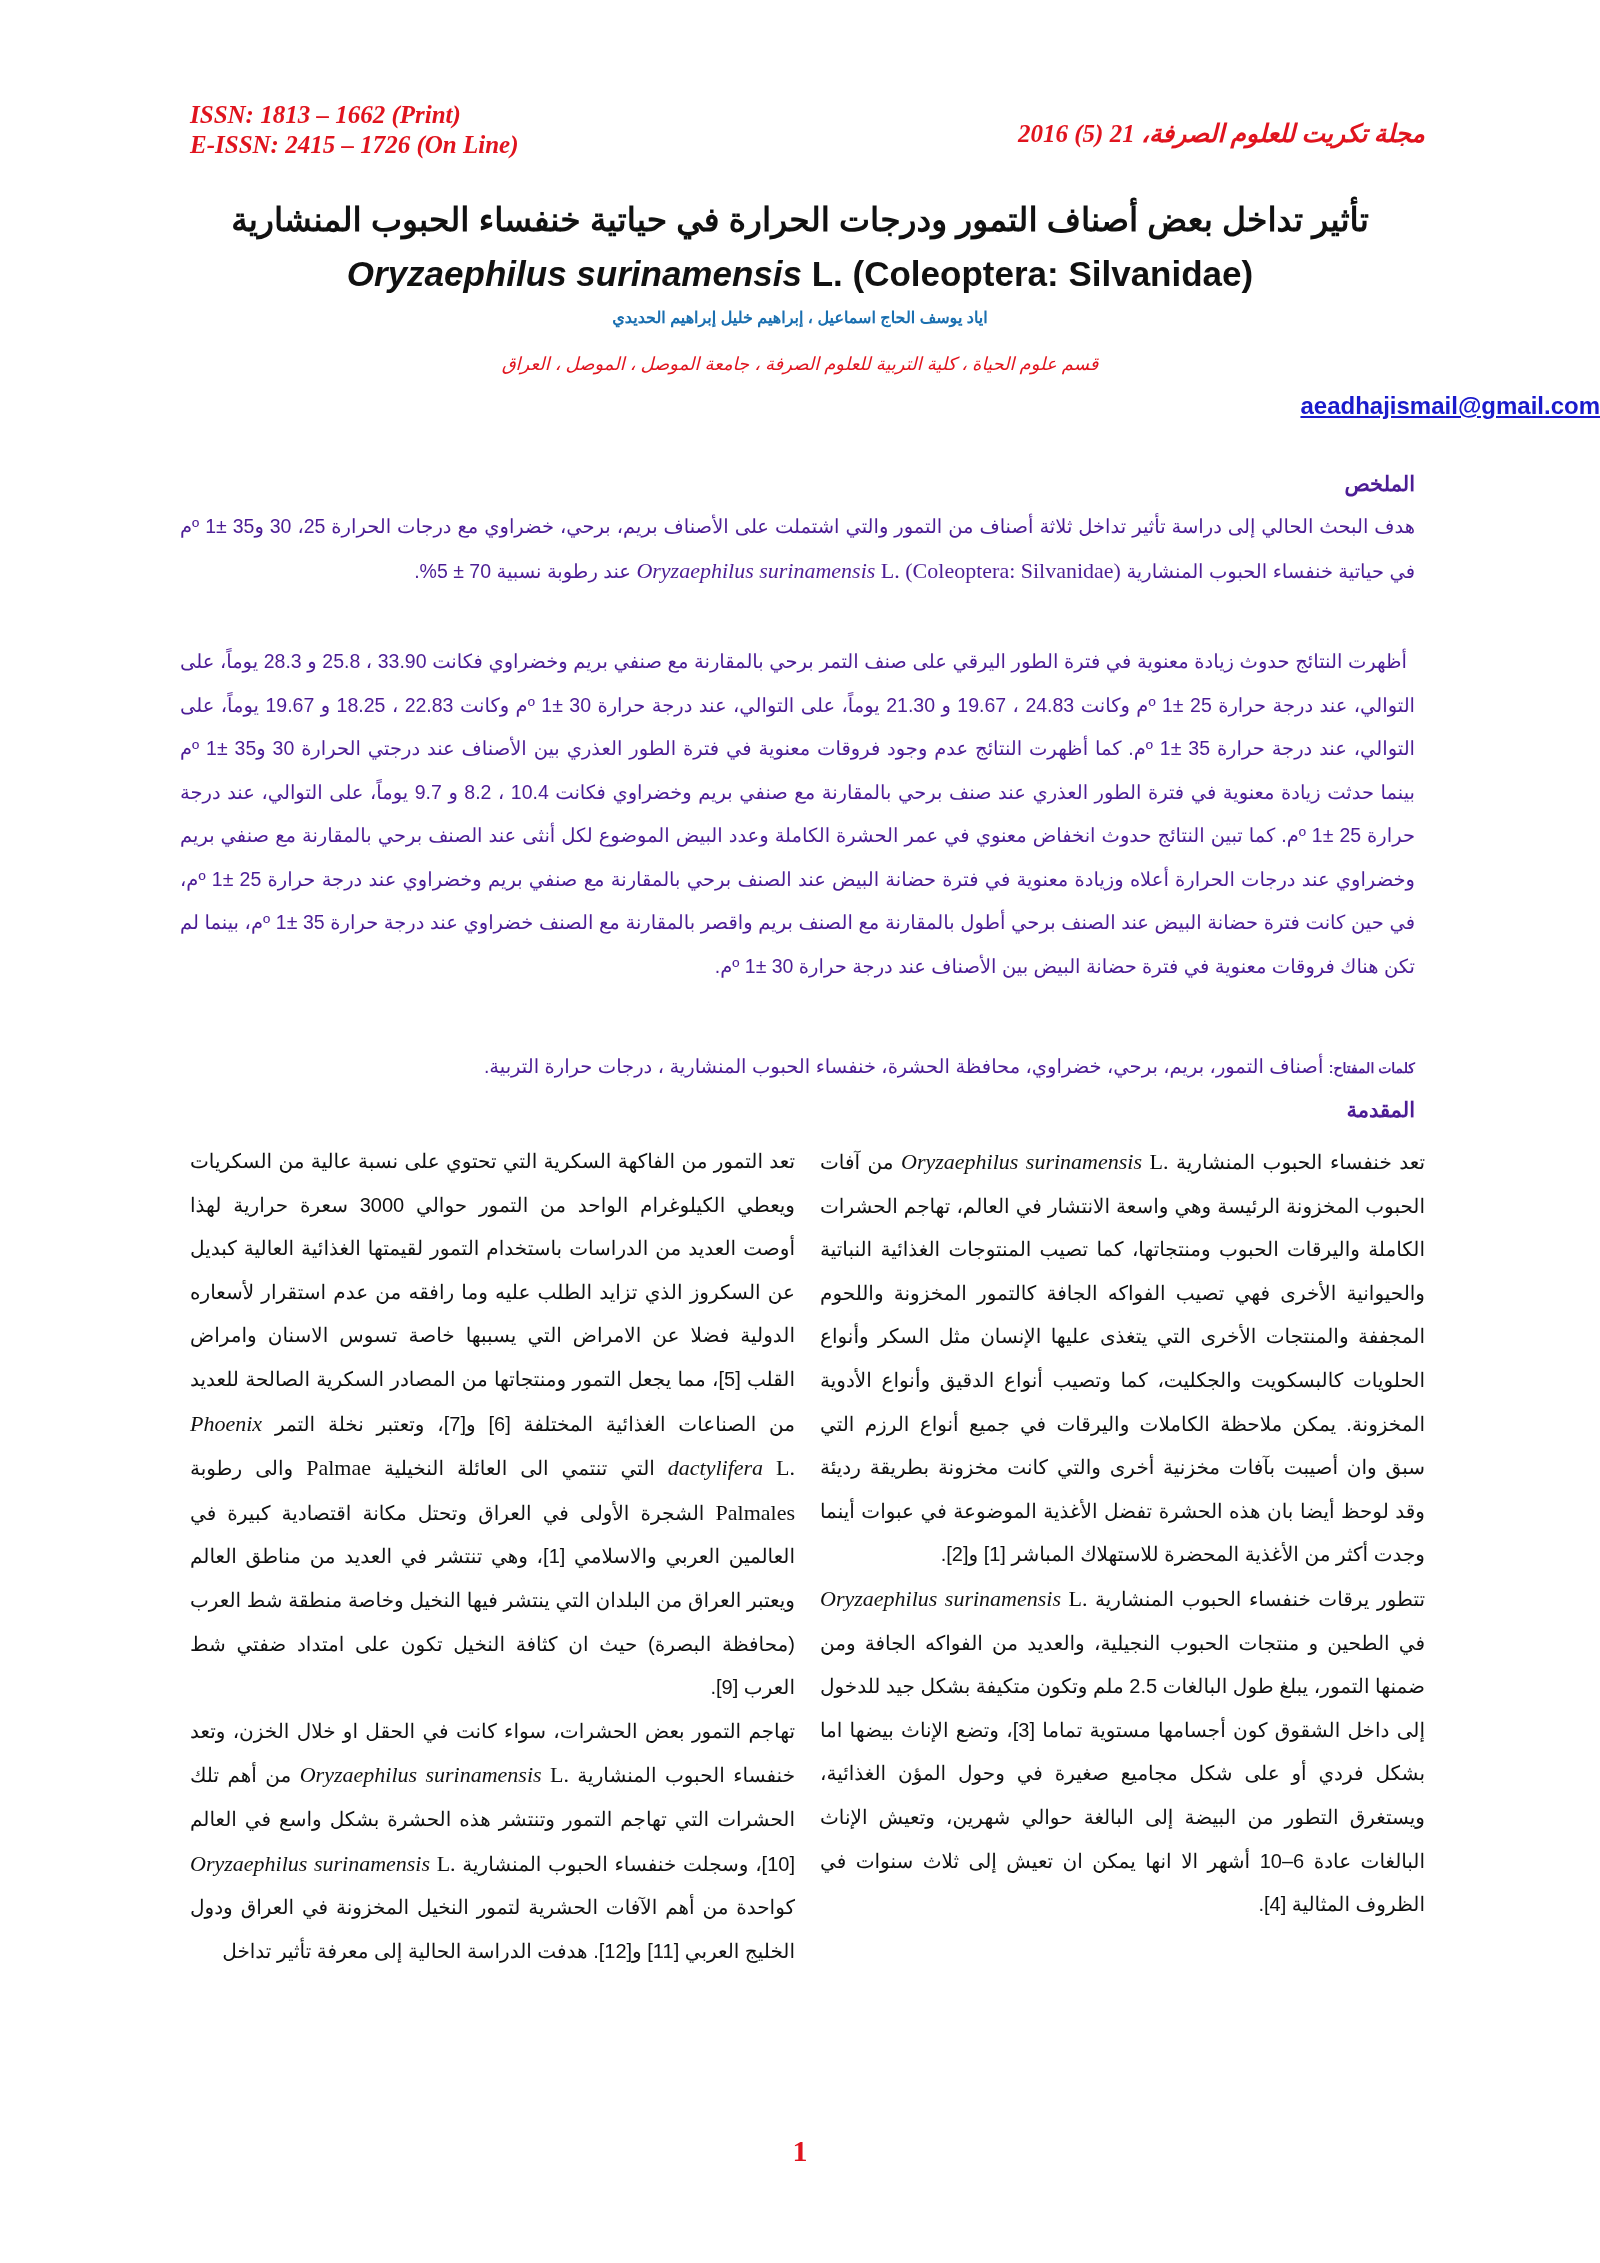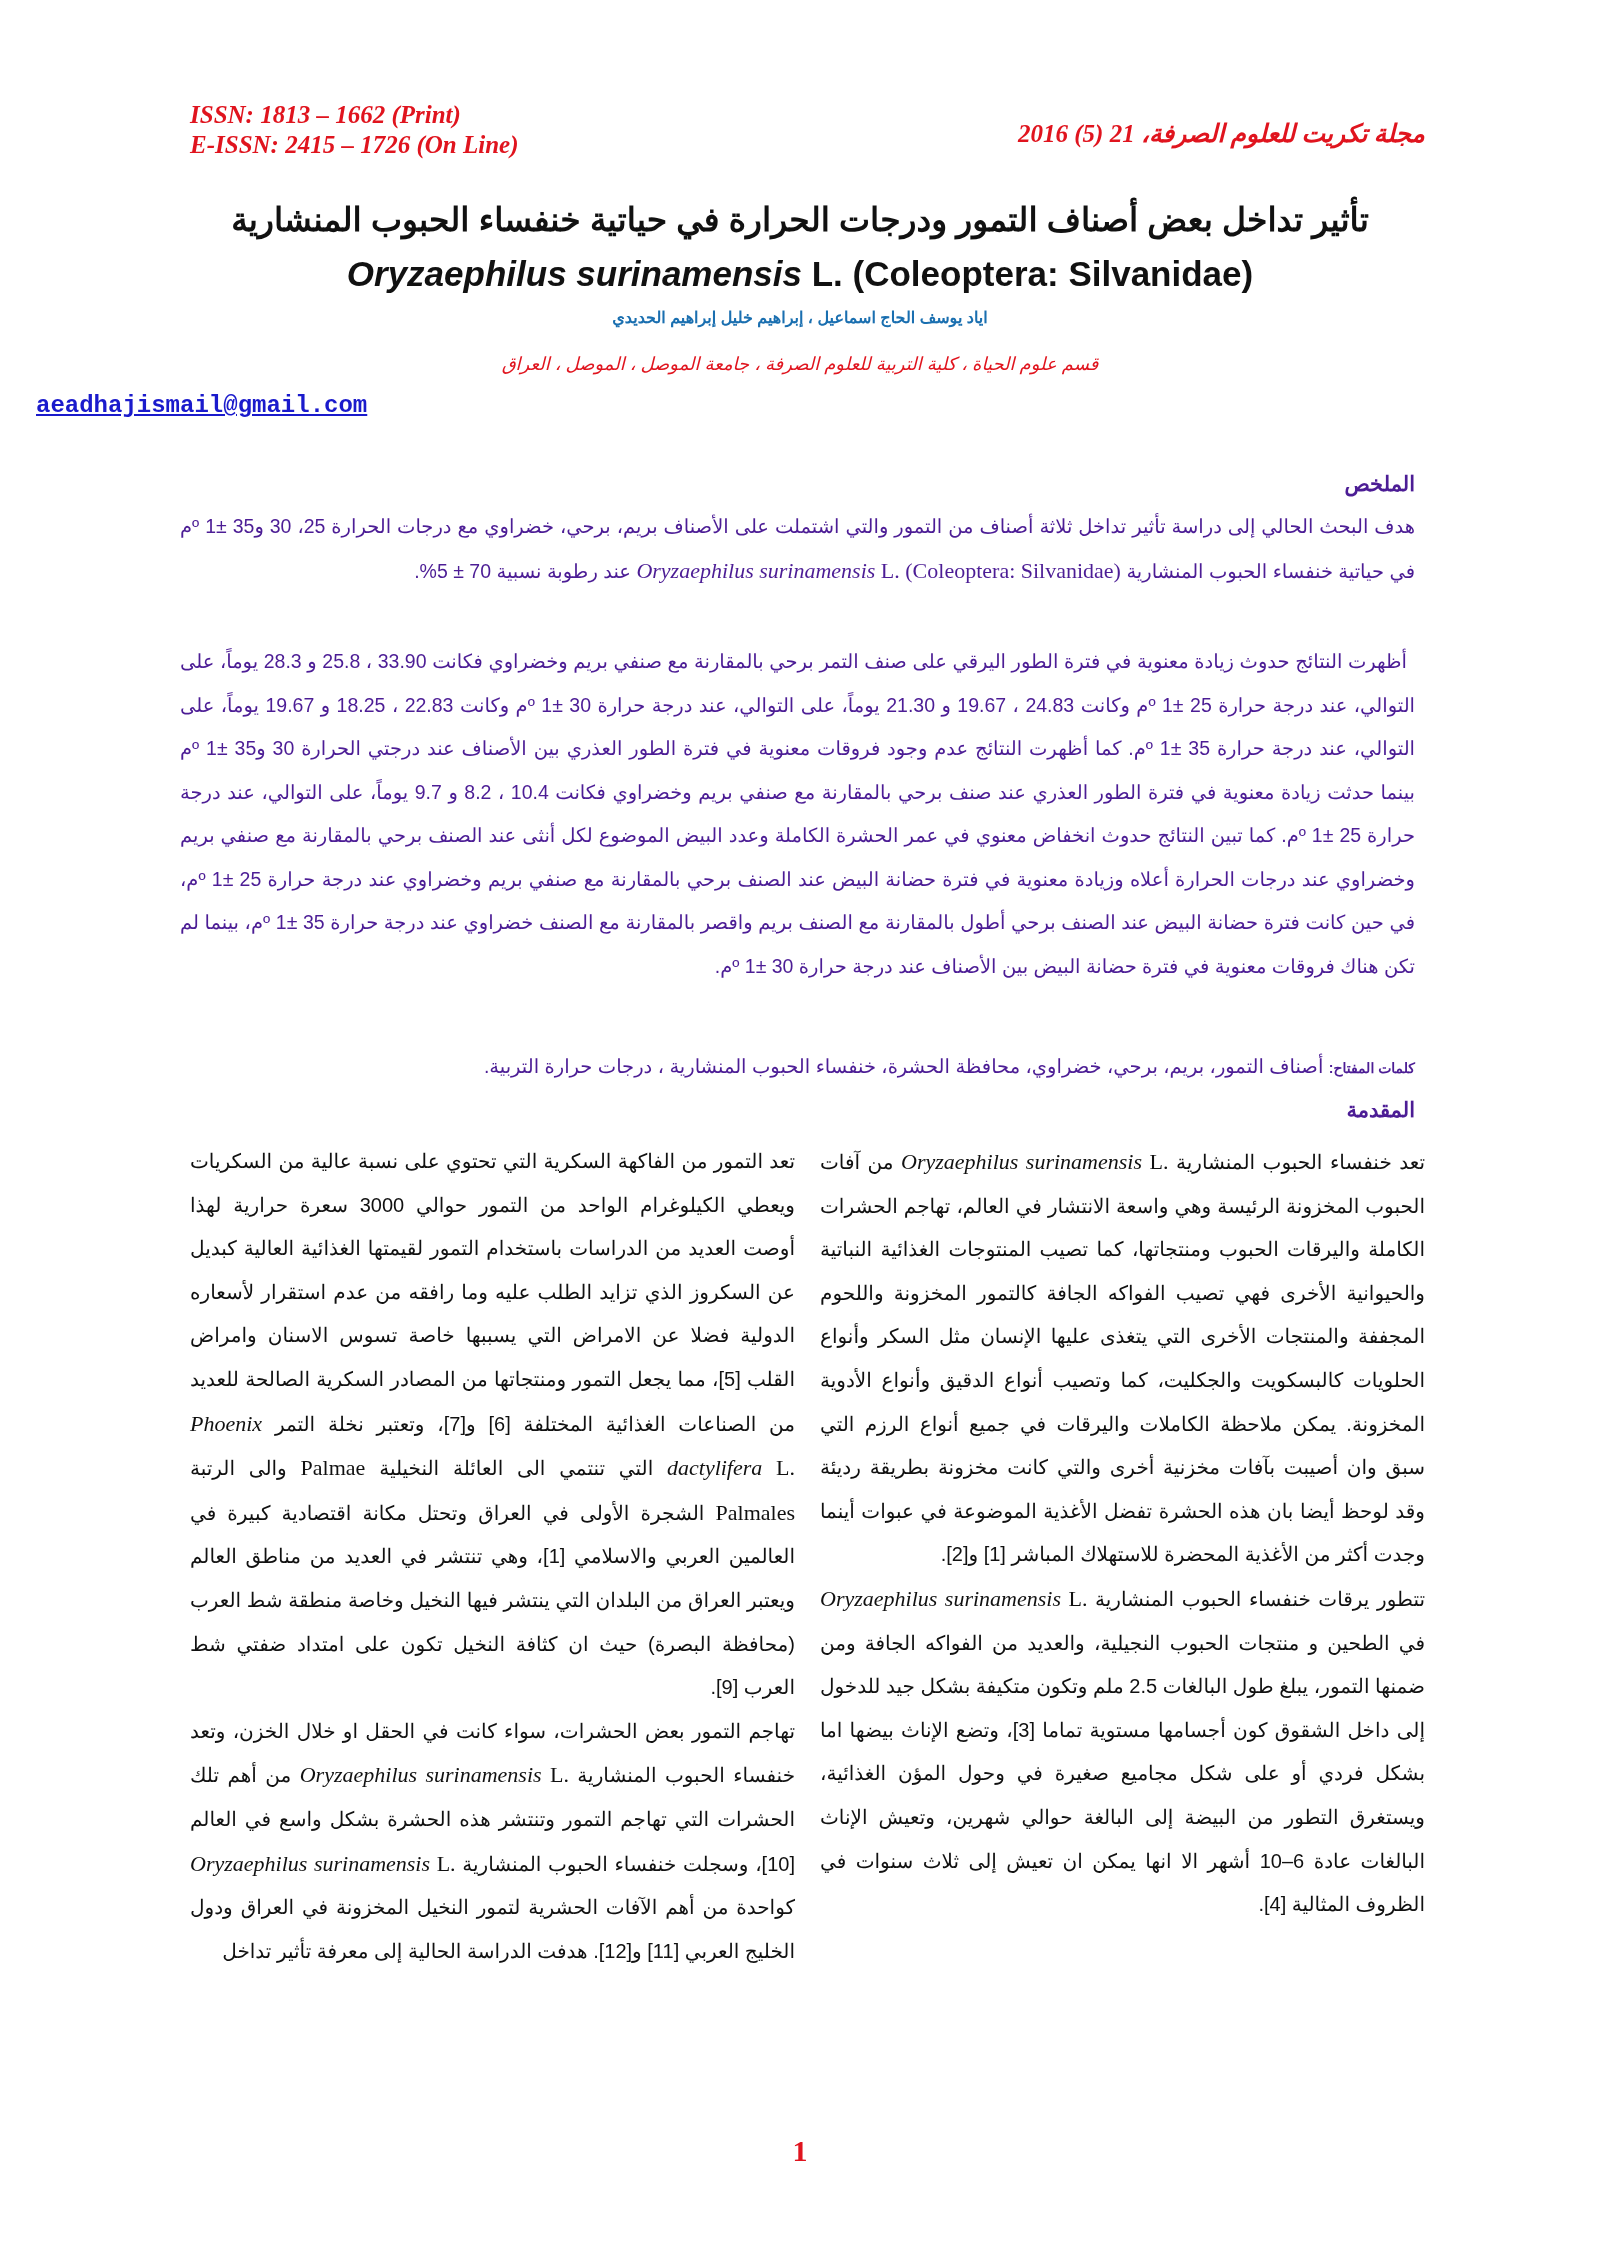--- a/index.html
+++ b/index.html
@@ -5,21 +5,21 @@
   html, body { margin: 0; padding: 0; background: #ffffff; }
   body { width: 1600px; height: 2263px; position: relative; overflow: hidden; font-family: "Liberation Serif", serif; color: #111; }
   .hdr { position: absolute; color: #e0141e; font-weight: bold; font-style: italic; font-family: "Liberation Serif", serif; font-size: 25px; line-height: 30px; }
   .hdr-left { left: 190px; top: 100px; direction: ltr; text-align: left; }
   .hdr-right { right: 175px; top: 100px; direction: rtl; text-align: right; margin-top: 19px; }
   .title-ar { position: absolute; left: 0; right: 0; top: 200px; text-align: center; direction: rtl; font-family: "Liberation Sans", sans-serif; font-weight: bold; font-size: 33px; color: #111; }
   .title-en { position: absolute; left: 0; right: 0; top: 254px; text-align: center; font-family: Liberation Sans, sans-serif; font-size: 35px; font-weight: bold; color: #111; }
   .title-en i { font-style: italic; }
   .authors { position: absolute; left: 0; right: 0; top: 308px; text-align: center; direction: rtl; font-family: "Liberation Sans", sans-serif; font-weight: bold; font-size: 16px; color: #1a6fb0; }
   .affil { position: absolute; left: 0; right: 0; top: 353px; text-align: center; direction: rtl; font-family: "Liberation Sans", sans-serif; font-style: italic; font-size: 18px; color: #e0141e; }
-  .email { position: absolute; left: 0; right: 0; top: 392px; text-align: left; font-family: Liberation Mono, monospace; font-weight: bold; font-size: 24px; padding-left: 36px; }
+  .email { position: absolute; left: 0; right: 0; top: 392px; text-align: right; font-family: Liberation Sans, sans-serif; font-weight: bold; font-size: 24px; padding-left: 36px; }
   .email a { color: #1a1acc; text-decoration: underline; }
   .section { position: absolute; left: 180px; right: 185px; direction: rtl; text-align: justify; font-family: "Liberation Sans", sans-serif; font-size: 19.5px; line-height: 43.5px; color: #4c1d95; }
   .sec-head { font-weight: bold; font-size: 21px; }
   .abs-head { top: 462px; }
   .abs-p1 { top: 505px; }
   .abs-p2 { top: 640px; text-indent: 8px; }
   .keywords { top: 1045px; }
   .intro-head { top: 1088px; }
   .col { position: absolute; top: 1140px; width: 605px; direction: rtl; text-align: justify; font-family: "Liberation Sans", sans-serif; font-size: 20px; line-height: 43.6px; color: #111; text-align-last: right; }
   .col-right { right: 175px; }
@@ -66,21 +66,21 @@
     <span>في الطحين و منتجات الحبوب النجيلية، والعديد من الفواكه الجافة ومن ضمنها التمور، يبلغ طول البالغات 2.5 ملم وتكون متكيفة بشكل جيد للدخول إلى داخل الشقوق كون أجسامها مستوية تماما [3]، وتضع الإناث بيضها اما بشكل فردي أو على شكل مجاميع صغيرة في وحول المؤن الغذائية، ويستغرق التطور من البيضة إلى البالغة حوالي شهرين، وتعيش الإناث البالغات عادة 6–10 أشهر الا انها يمكن ان تعيش إلى ثلاث سنوات في الظروف المثالية [4].</span>
   </p>
 </div>
 
 <div class="col col-left">
   <p>
     <span>تعد التمور من الفاكهة السكرية التي تحتوي على نسبة عالية من السكريات ويعطي الكيلوغرام الواحد من التمور حوالي 3000 سعرة حرارية لهذا أوصت العديد من الدراسات باستخدام التمور لقيمتها الغذائية العالية كبديل عن السكروز الذي تزايد الطلب عليه وما رافقه من عدم استقرار لأسعاره الدولية فضلا عن الامراض التي يسببها خاصة تسوس الاسنان وامراض القلب [5]، مما يجعل التمور ومنتجاتها من المصادر السكرية الصالحة للعديد من الصناعات الغذائية المختلفة [6] و[7]، وتعتبر نخلة التمر</span>
     <span class="latin"><i>Phoenix dactylifera</i><span> L.</span></span>
     <span>التي تنتمي الى العائلة النخيلية</span>
     <span class="latin">Palmae</span>
-    <span>والى الرتبة</span>
+    <span>والى رطوبة</span>
     <span class="latin">Palmales</span>
     <span>الشجرة الأولى في العراق وتحتل مكانة اقتصادية كبيرة في العالمين العربي والاسلامي [1]، وهي تنتشر في العديد من مناطق العالم ويعتبر العراق من البلدان التي ينتشر فيها النخيل وخاصة منطقة شط العرب (محافظة البصرة) حيث ان كثافة النخيل تكون على امتداد ضفتي شط العرب [9].</span>
   </p>
   <p>
     <span>تهاجم التمور بعض الحشرات، سواء كانت في الحقل او خلال الخزن، وتعد خنفساء الحبوب المنشارية</span>
     <span class="latin"><i>Oryzaephilus surinamensis</i><span> L.</span></span>
     <span>من أهم تلك الحشرات التي تهاجم التمور وتنتشر هذه الحشرة بشكل واسع في العالم [10]، وسجلت خنفساء الحبوب المنشارية</span>
     <span class="latin"><i>Oryzaephilus surinamensis</i><span> L.</span></span>
     <span>كواحدة من أهم الآفات الحشرية لتمور النخيل المخزونة في العراق ودول الخليج العربي [11] و[12]. هدفت الدراسة الحالية إلى معرفة تأثير تداخل</span>
   </p>

